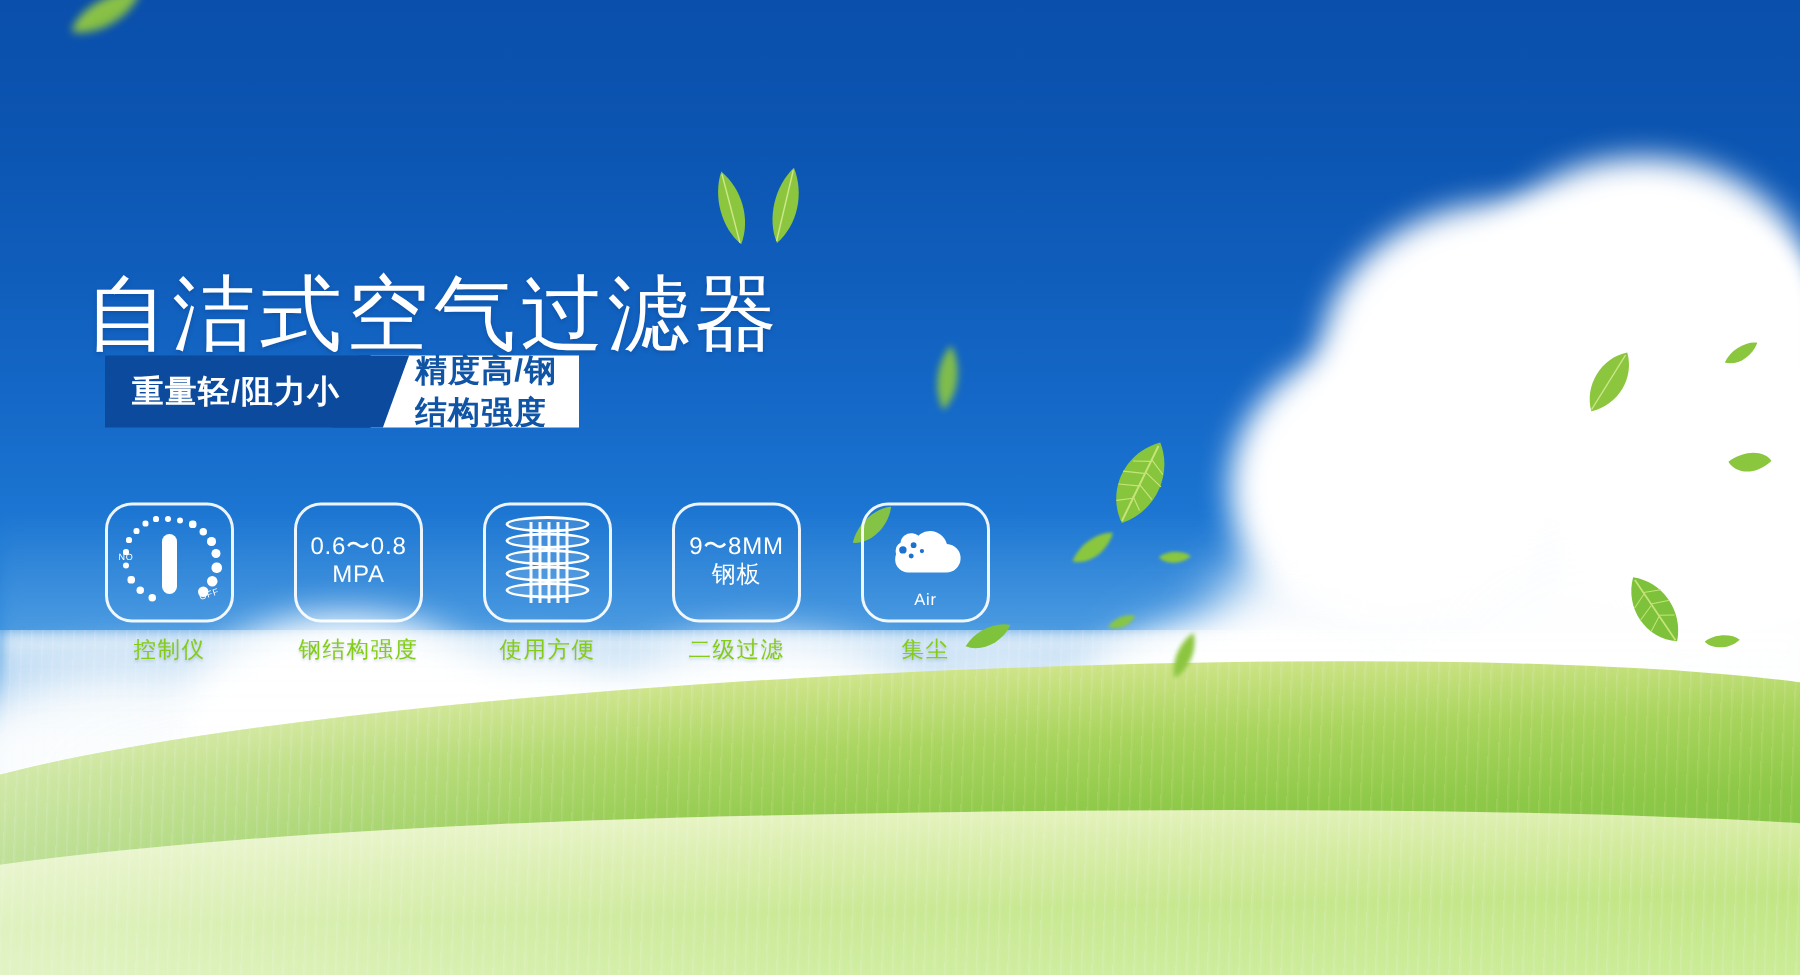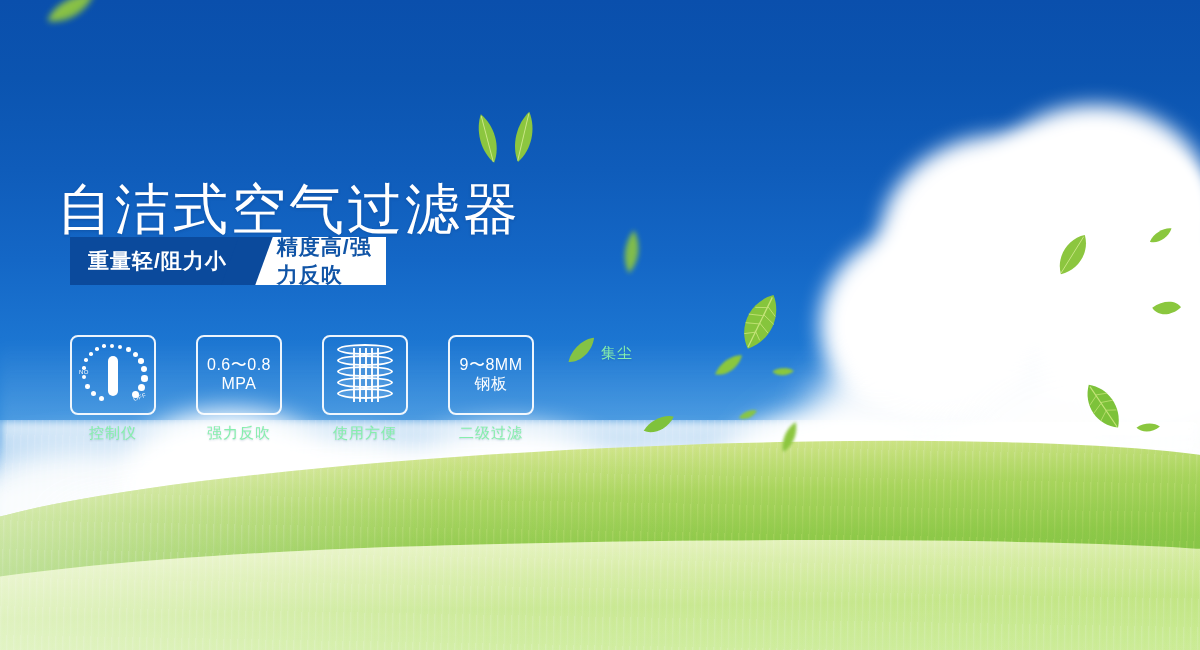--- a/index.html
+++ b/index.html
@@ -151,38 +151,38 @@
 
   
   .features{
     position:absolute;left:70px;top:335px;
     display:flex;gap:40px;
   }
   .feature{width:86px;text-align:center;}
   .f-box{
     width:86px;height:80px;
     border:2px solid rgba(255,255,255,.92);
-    border-radius:8px;
+    border-radius:18px;
     box-sizing:border-box;
     display:flex;align-items:center;justify-content:center;
     position:relative;
     color:#ffffff;
   }
   .f-text{
     font-size:16px;line-height:1.18;
     letter-spacing:.5px;
     color:#fff;
     font-weight:400;
     white-space:pre-line;
     text-align:center;
   }
   .f-label{
     margin-top:9px;
     font-size:15px;
-    color:#86efac;
+    color:#84cc16;
     letter-spacing:1px;
     white-space:nowrap;
     text-shadow:0 1px 2px rgba(0,50,110,.2);
   }
 
   
   .gauge{position:relative;width:66px;height:62px;}
   .gauge .dot{position:absolute;background:#fff;border-radius:50%;}
   .gauge .needle{
     position:absolute;left:50%;top:12px;margin-left:-5px;
@@ -348,21 +348,21 @@
         <path d="M2 26 C22 4 58 -2 78 8 C58 34 22 40 2 26 Z" fill="#7fc23b"></path>
       </svg>
   </div>
 
   <div class="content">
 
     <h1 class="title">自洁式空气过滤器</h1>
 
     <div class="subtitle">
       <div class="sub-left">重量轻/阻力小</div>
-      <div class="sub-right">精度高/强力反吹</div>
+      <div class="sub-right">精度高/钢结构强度</div>
     </div>
 
     <div class="features">
 
       <div class="feature">
         <div class="f-box">
           <div class="gauge">
             <span class="dot" style="left:30px;top:0px;width:4px;height:4px;"></span>
             <span class="dot" style="left:38px;top:1px;width:4px;height:4px;"></span>
             <span class="dot" style="left:46px;top:3px;width:4.5px;height:4.5px;"></span>
@@ -387,21 +387,21 @@
           </div>
         </div>
         <div class="f-label">控制仪</div>
       </div>
 
       <div class="feature">
         <div class="f-box">
           <div class="f-text">0.6〜0.8
 MPA</div>
         </div>
-        <div class="f-label">强力反吹</div>
+        <div class="f-label">钢结构强度</div>
       </div>
 
       <div class="feature">
         <div class="f-box">
           <div class="discs">
             <span class="v" style="left:16px;"></span>
             <span class="v" style="left:22px;"></span>
             <span class="v" style="left:28px;"></span>
             <span class="v" style="left:34px;"></span>
             <span class="v" style="left:40px;"></span>
@@ -417,18 +417,31 @@
 
       <div class="feature">
         <div class="f-box">
           <div class="f-text">9〜8MM
 钢板</div>
         </div>
         <div class="f-label">二级过滤</div>
       </div>
 
       <div class="feature">
+        <div class="f-box">
+          <div class="airicon">
+            <svg viewBox="0 0 78 58" style="width:100%;height:46px;">
+              <path d="M30 20 a13 13 0 0 1 13 -10 a15 15 0 0 1 14 11 a12 12 0 0 1 -1 24 h-31 a11 11 0 0 1 -1 -22 a11 11 0 0 1 6 -3 z" fill="#ffffff"></path>
+              <path d="M18 20 a9 9 0 0 1 10 -8 a10 10 0 0 1 8 6 a8 8 0 0 1 -1 16 h-17 a8 8 0 0 1 0 -14 z" fill="#ffffff"></path>
+              <circle cx="20" cy="26" r="3.1" fill="#1c72cf"></circle>
+              <circle cx="29" cy="22" r="2.4" fill="#1c72cf"></circle>
+              <circle cx="27" cy="31" r="2.1" fill="#1c72cf"></circle>
+              <circle cx="36" cy="27" r="1.8" fill="#1c72cf"></circle>
+            </svg>
+            <span class="air-lbl">Air</span>
+          </div>
+        </div>
         <div class="f-label">集尘</div>
       </div>
 
     </div>
   </div>
 </div>
 
 </body></html>

